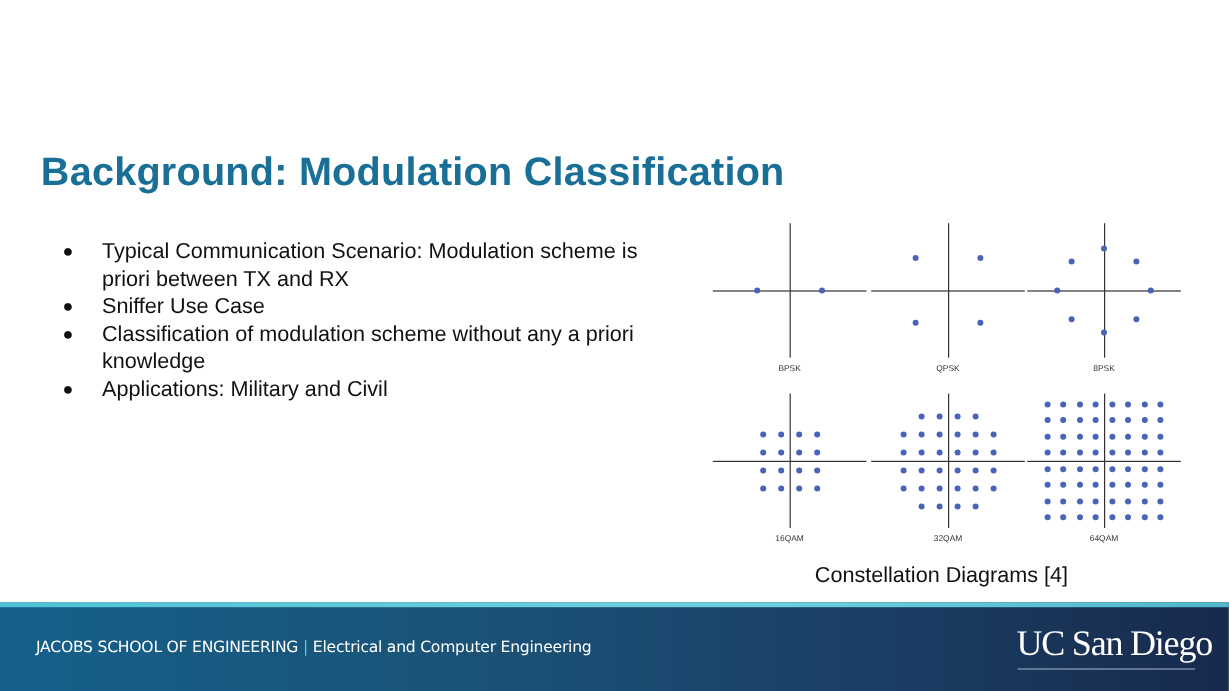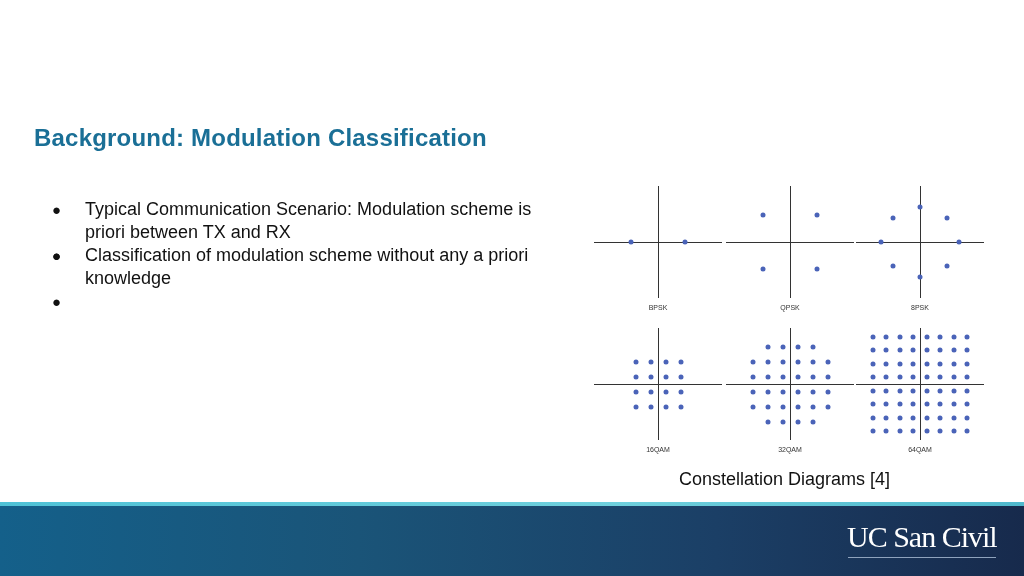--- a/index.html
+++ b/index.html
@@ -1,17 +1,17 @@
 <!DOCTYPE html>
 <html><head>
 <meta charset="utf-8">
 <style>
   html, body { margin:0; padding:0; }
   body { width:1024px; height:576px; position:relative; overflow:hidden; background:#ffffff; font-family:"Liberation Sans", sans-serif; }
-  .title { position:absolute; left:34px; top:124px; font-size:24px; font-weight:bold; color:#1a6f96; letter-spacing:0.2px; white-space:nowrap; margin:0; }
+  .title { position:absolute; left:34px; top:124px; font-size:33px; font-weight:bold; color:#1a6f96; letter-spacing:0.2px; white-space:nowrap; margin:0; }
   .bullets { position:absolute; left:48px; top:198px; width:520px; list-style:none; margin:0; padding:0; font-size:18px; color:#111; line-height:23px; }
   .bullets li { position:relative; padding-left:37px; }
   .bullets li .dot { position:absolute; left:4px; top:0; font-size:15px; }
   .figure { position:absolute; left:594px; top:186px; width:392px; height:270px; }
   .panel { position:absolute; width:128px; height:120px; }
   .panel .hax { position:absolute; left:0; right:0; height:1.2px; background:#333; }
   .panel .vax { position:absolute; top:0; width:1.2px; background:#333; }
   .panel .pt { position:absolute; width:5px; height:5px; border-radius:50%; background:#4a63b8; transform:translate(-50%,-50%); }
   .panel .lbl { position:absolute; left:0; right:0; text-align:center; font-size:7px; color:#333; }
   .caption { position:absolute; left:679px; top:469px; font-size:18px; color:#111; white-space:nowrap; }
@@ -22,23 +22,23 @@
   .footer .logo { position:absolute; left:847px; top:18px; font-family:"Liberation Serif", serif; font-size:30px; color:#ffffff; letter-spacing:-1px; white-space:nowrap; }
   .footer .logo-line { position:absolute; left:848px; top:55px; width:148px; height:1px; background:#8fa3bd; }
 </style>
 </head>
 <body>
 
 <h1 class="title">Background: Modulation Classification</h1>
 
 <ul class="bullets">
   <li><span class="dot">●</span><span>Typical Communication Scenario: Modulation scheme is priori between TX and RX</span></li>
-  <li><span class="dot">●</span></li>
+  <li><span class="dot">●</span><span>Sniffer Use Case</span></li>
   <li><span class="dot">●</span><span>Classification of modulation scheme without any a priori knowledge</span></li>
-  <li><span class="dot">●</span></li>
+  <li><span class="dot">●</span><span>Applications: Military and Civil</span></li>
 </ul>
 
 <div class="figure">
   <div class="panel" style="left:0;top:0;">
       <div class="hax" style="top: 56px;"></div>
       <div class="vax" style="left: 64px; height: 112px;"></div>
       <div class="pt" style="left: 37px; top: 56px; background: rgb(74, 99, 184);"></div>
       <div class="pt" style="left: 91px; top: 56px; background: rgb(74, 99, 184);"></div>
       <div class="lbl" style="top: 118px;">BPSK</div>
     </div>
@@ -190,15 +190,18 @@
       <div class="pt" style="left: 111.25px; top: 22.25px; background: rgb(74, 99, 184);"></div>
       <div class="pt" style="left: 111.25px; top: 8.75px; background: rgb(74, 99, 184);"></div>
       <div class="lbl" style="top: 118px;">64QAM</div>
     </div>
 </div>
 
 <div class="caption">Constellation Diagrams [4]</div>
 
 <div class="footer">
   <div class="stripe"></div>
-  <div class="logo">UC San Civil</div>
+  <div class="school">
+    <span>JACOBS SCHOOL OF ENGINEERING</span><span class="sep">|</span><span>Electrical and Computer Engineering</span>
+  </div>
+  <div class="logo">UC San Diego</div>
   <div class="logo-line"></div>
 </div>
 
 </body></html>

